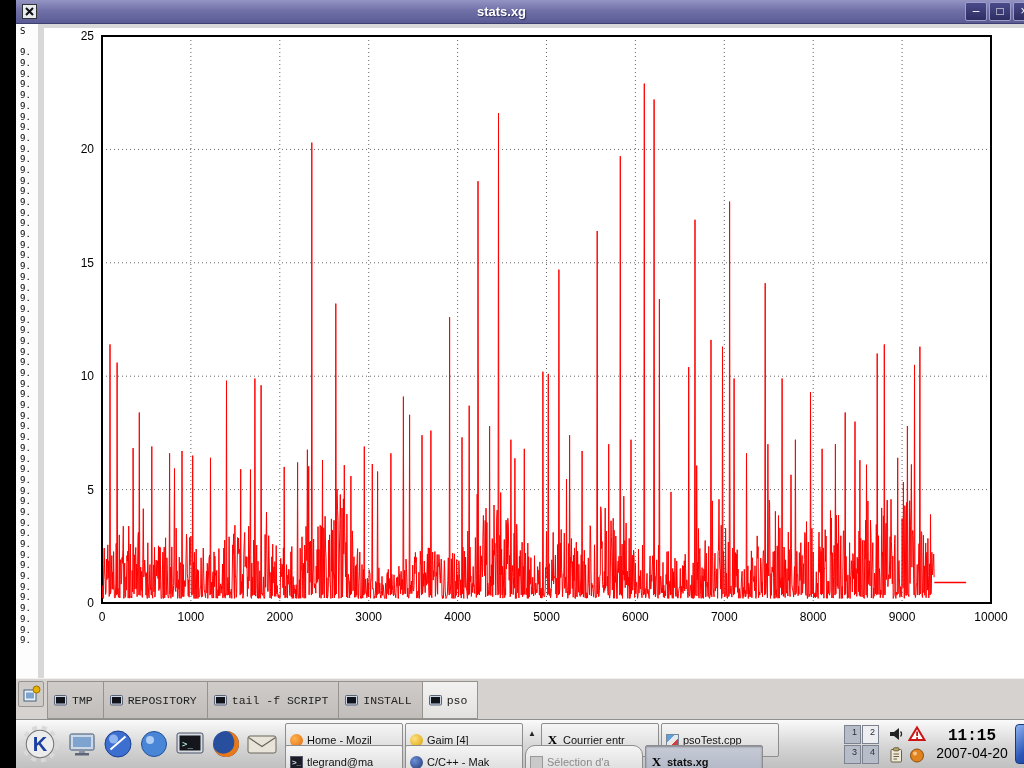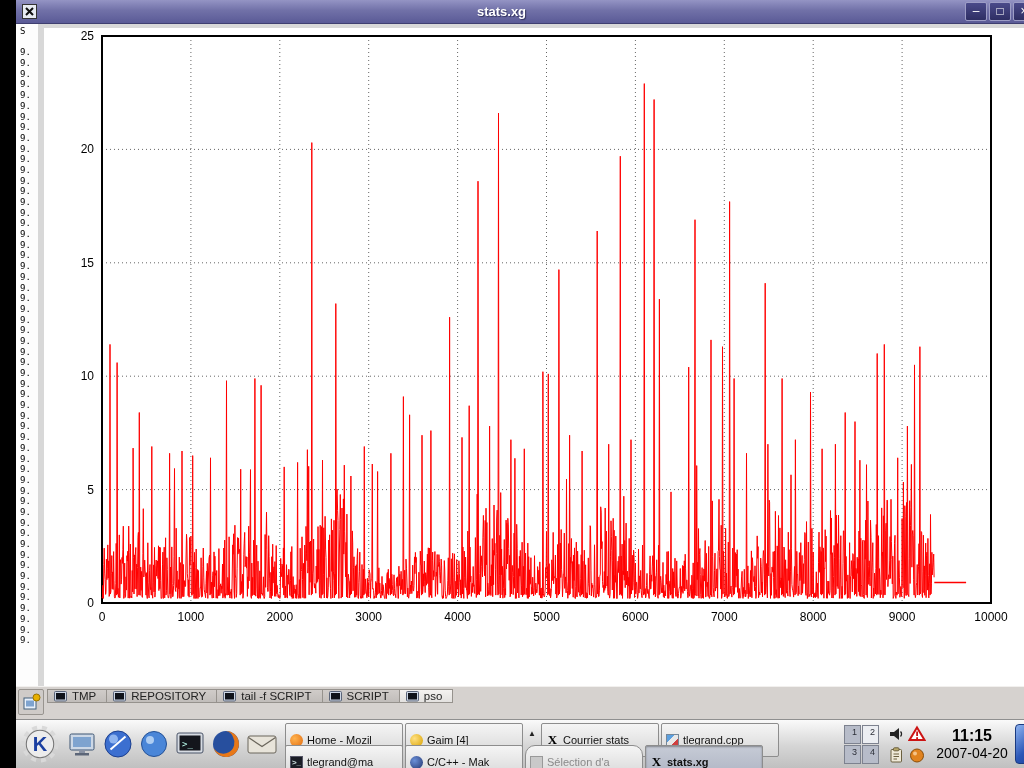--- a/index.html
+++ b/index.html
@@ -20,21 +20,21 @@
   .window-body{position:absolute;left:22px;right:0;top:0;bottom:0;background:#fff;border-left:6px solid #d8d8d8;border-right:5px solid #d8d8d8;border-top:4px solid #d8d8d8;}
   #plot{display:block;}
 
   
   .statusbar{flex:0 0 32px;background:#000;color:#fff;font-family:"DejaVu Sans Mono",monospace;font-size:12px;padding:4px 0 0 6px;}
   .statusbar span{white-space:pre;}
 
   
   .tabbar{flex:0 0 33px;background:#d6d2cf;display:flex;align-items:flex-start;padding:2px 0 0 2px;border-top:1px solid #f2f0ee;}
   .newtab{width:26px;height:26px;display:flex;align-items:center;justify-content:center;background:#cfcbc8;border:1px solid #98948f;border-radius:2px;margin-right:3px;}
-  .tabs{display:flex;height:14px;}
+  .tabs{display:flex;height:38px;font-family:Liberation Mono, monospace;}
   .tab{display:flex;align-items:center;gap:5px;padding:0 10px 0 6px;border:1px solid #96928d;border-left-width:0;background:linear-gradient(180deg,#d0ccc9,#c1bdba);font-size:11.5px;color:#222;white-space:nowrap;}
   .tab:first-child{border-left-width:1px;}
   .tab.active{background:linear-gradient(180deg,#f4f2f0,#e3e1df);}
 
   
   .panel{flex:0 0 47px;background:linear-gradient(180deg,#fafafa,#d5d5d5 55%,#c0c0c0);border-top:1px solid #8f8f8f;display:flex;align-items:center;padding:2px 3px;gap:3px;}
   .kmenu{width:42px;height:40px;display:flex;align-items:center;justify-content:center;border-radius:3px;}
   .launcher{width:36px;height:40px;display:flex;align-items:center;justify-content:center;}
   .taskbar{flex:1;display:flex;flex-direction:column;gap:2px;align-self:stretch;padding:1px 2px;min-width:0;}
   .task-row{display:flex;gap:2px;height:20px;}
@@ -49,21 +49,21 @@
   .ticon.kate{background:linear-gradient(135deg,#5ca0e0 0 33%,#e8e8e8 33% 66%,#d04040 66%);border:1px solid #789;}
   .ticon.konsole{background:#1a1d26;color:#cdd;font-size:8px;border:1px solid #556;}
   .ticon.eclipse{background:radial-gradient(circle at 35% 35%,#6a8fd8,#23356e);border-radius:50%;}
   .ticon.generic{background:#c9c9c9;border:1px solid #999;}
   .pager{display:grid;grid-template-columns:17px 17px;grid-auto-rows:19px;gap:1px;margin:0 2px;}
   .pager-cell{border:1px solid #7d828f;background:#b7bcc9;font-size:9px;color:#2c2f38;display:flex;align-items:flex-start;justify-content:flex-end;padding:1px 3px 0 0;}
   .pager-cell.active{background:#eceef2;}
   .tray{display:grid;grid-template-columns:20px 20px;grid-auto-rows:20px;gap:1px;margin:0 2px;}
   .tray-icon{display:flex;align-items:center;justify-content:center;}
   .clock{width:80px;text-align:center;color:#000;line-height:1.15;}
-  .clock .time{font-size:16px;font-weight:bold;}
+  .clock .time{font-size:16px;font-weight:bold;font-family:Liberation Mono, monospace;}
   .clock .date{font-size:14px;}
   .hidebtn{width:22px;height:40px;border-radius:4px;background:linear-gradient(135deg,#8fb4f0,#2b57b8 60%,#1c3f95);border:1px solid #1a3a80;}
   .ls-line{height:10.7px;}
 </style>
 </head>
 <body>
 
 <div class="screen">
 
   <div class="titlebar">
@@ -214,21 +214,21 @@
             <rect x="0.5" y="1.5" width="12" height="9.5" rx="1" fill="#cdd6e4" stroke="#5a6478"></rect>
             <rect x="2" y="3" width="9" height="6.5" fill="#10131a"></rect>
           </svg>
           <span>tail -f SCRIPT</span>
         </div>
         <div class="tab">
           <svg width="13" height="13" viewBox="0 0 13 13">
             <rect x="0.5" y="1.5" width="12" height="9.5" rx="1" fill="#cdd6e4" stroke="#5a6478"></rect>
             <rect x="2" y="3" width="9" height="6.5" fill="#10131a"></rect>
           </svg>
-          <span>SCRIPT</span>
+          <span>INSTALL</span>
         </div>
         <div class="tab active">
           <svg width="13" height="13" viewBox="0 0 13 13">
             <rect x="0.5" y="1.5" width="12" height="9.5" rx="1" fill="#cdd6e4" stroke="#5a6478"></rect>
             <rect x="2" y="3" width="9" height="6.5" fill="#10131a"></rect>
           </svg>
           <span>pso</span>
         </div>
       </div>
   </div>
@@ -289,25 +289,25 @@
             <span class="ticon firefox"></span>
             <span>Home - Mozil</span>
           </div>
           <div class="task">
             <span class="ticon gaim"></span>
             <span>Gaim [4]</span>
           </div>
           <span class="task-arrow">▲</span>
           <div class="task">
             <span class="ticon x-app">X</span>
-            <span>Courrier stats</span>
+            <span>Courrier entr</span>
           </div>
           <div class="task">
             <span class="ticon kate"></span>
-            <span>tlegrand.cpp</span>
+            <span>psoTest.cpp</span>
           </div>
         </div>
         <div class="task-row">
           <div class="task">
             <span class="ticon konsole">&gt;_</span>
             <span>tlegrand@ma</span>
           </div>
           <div class="task">
             <span class="ticon eclipse"></span>
             <span>C/C++ - Mak</span>

